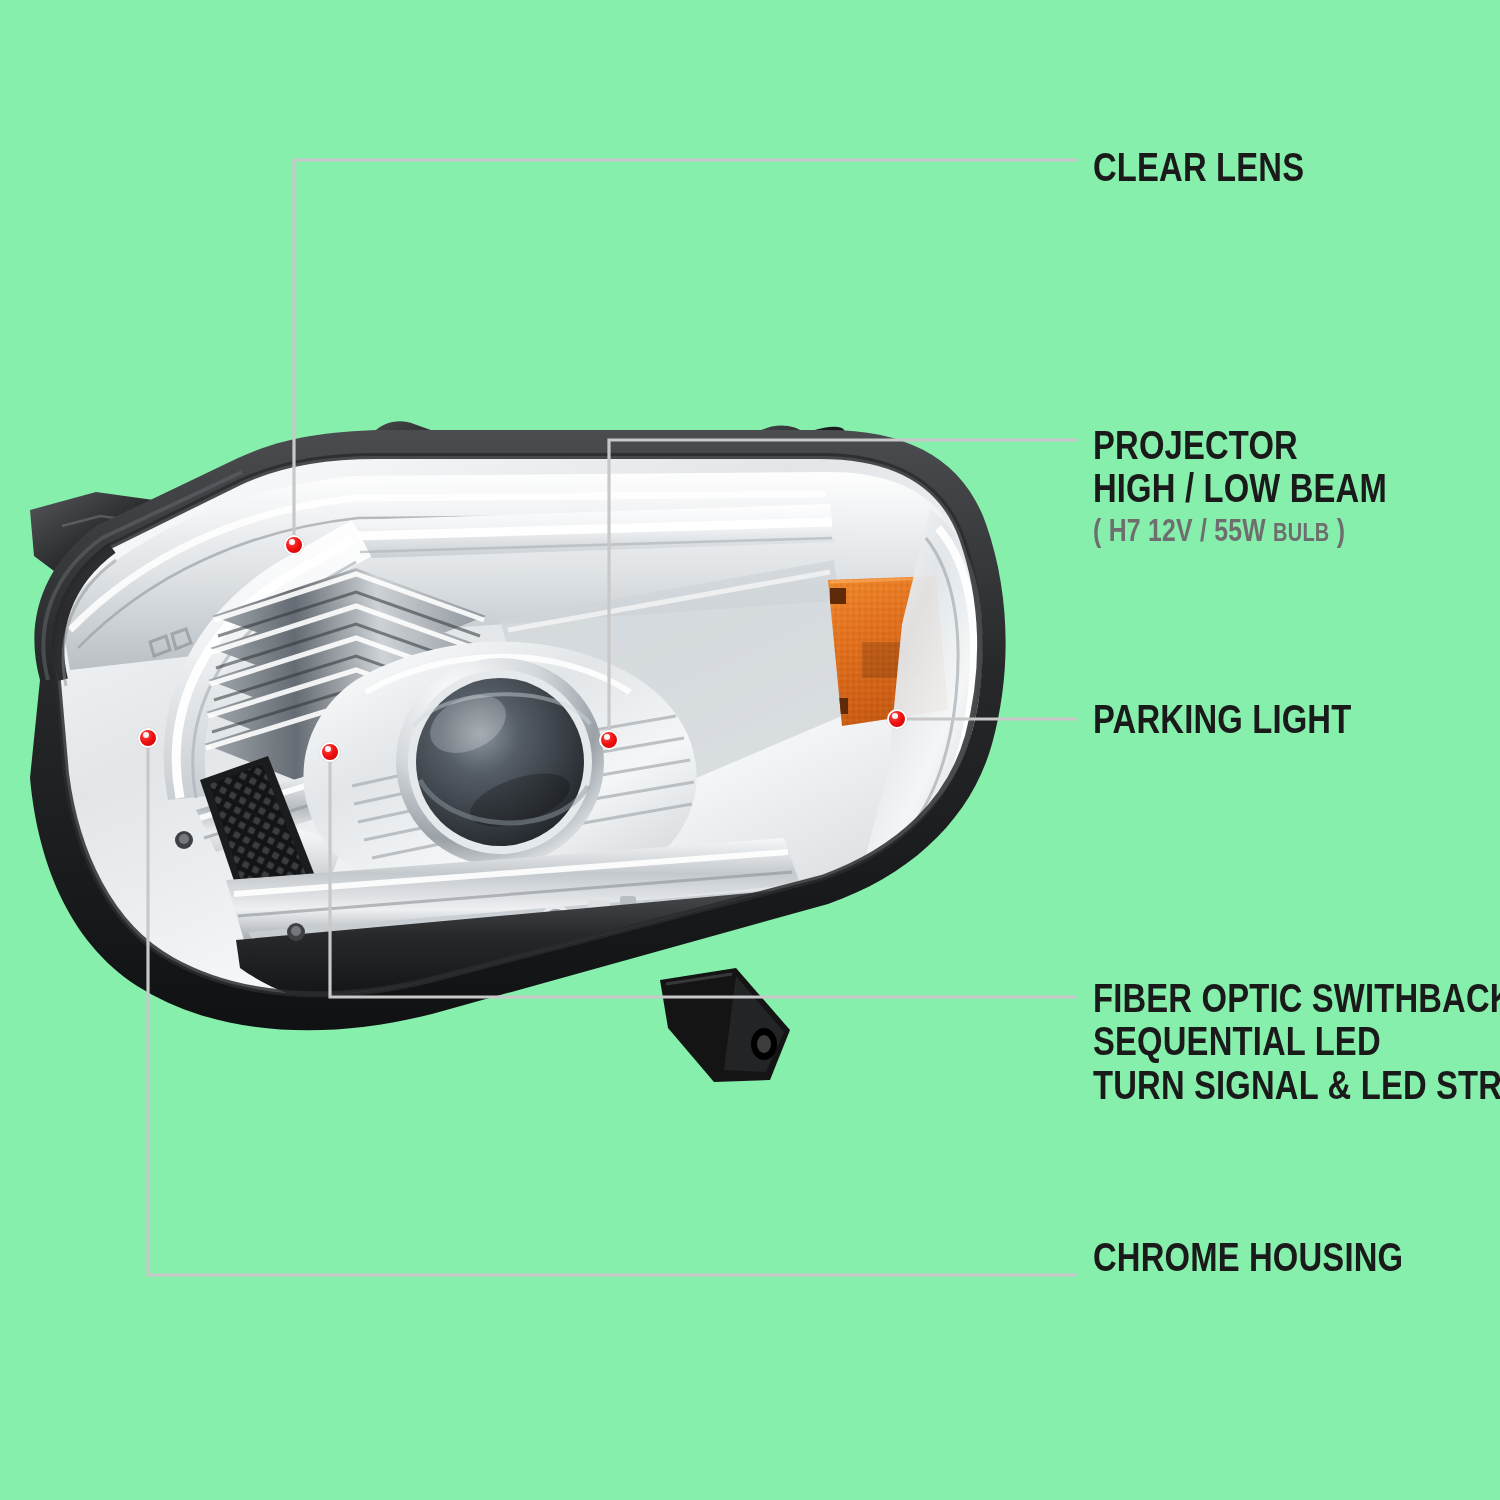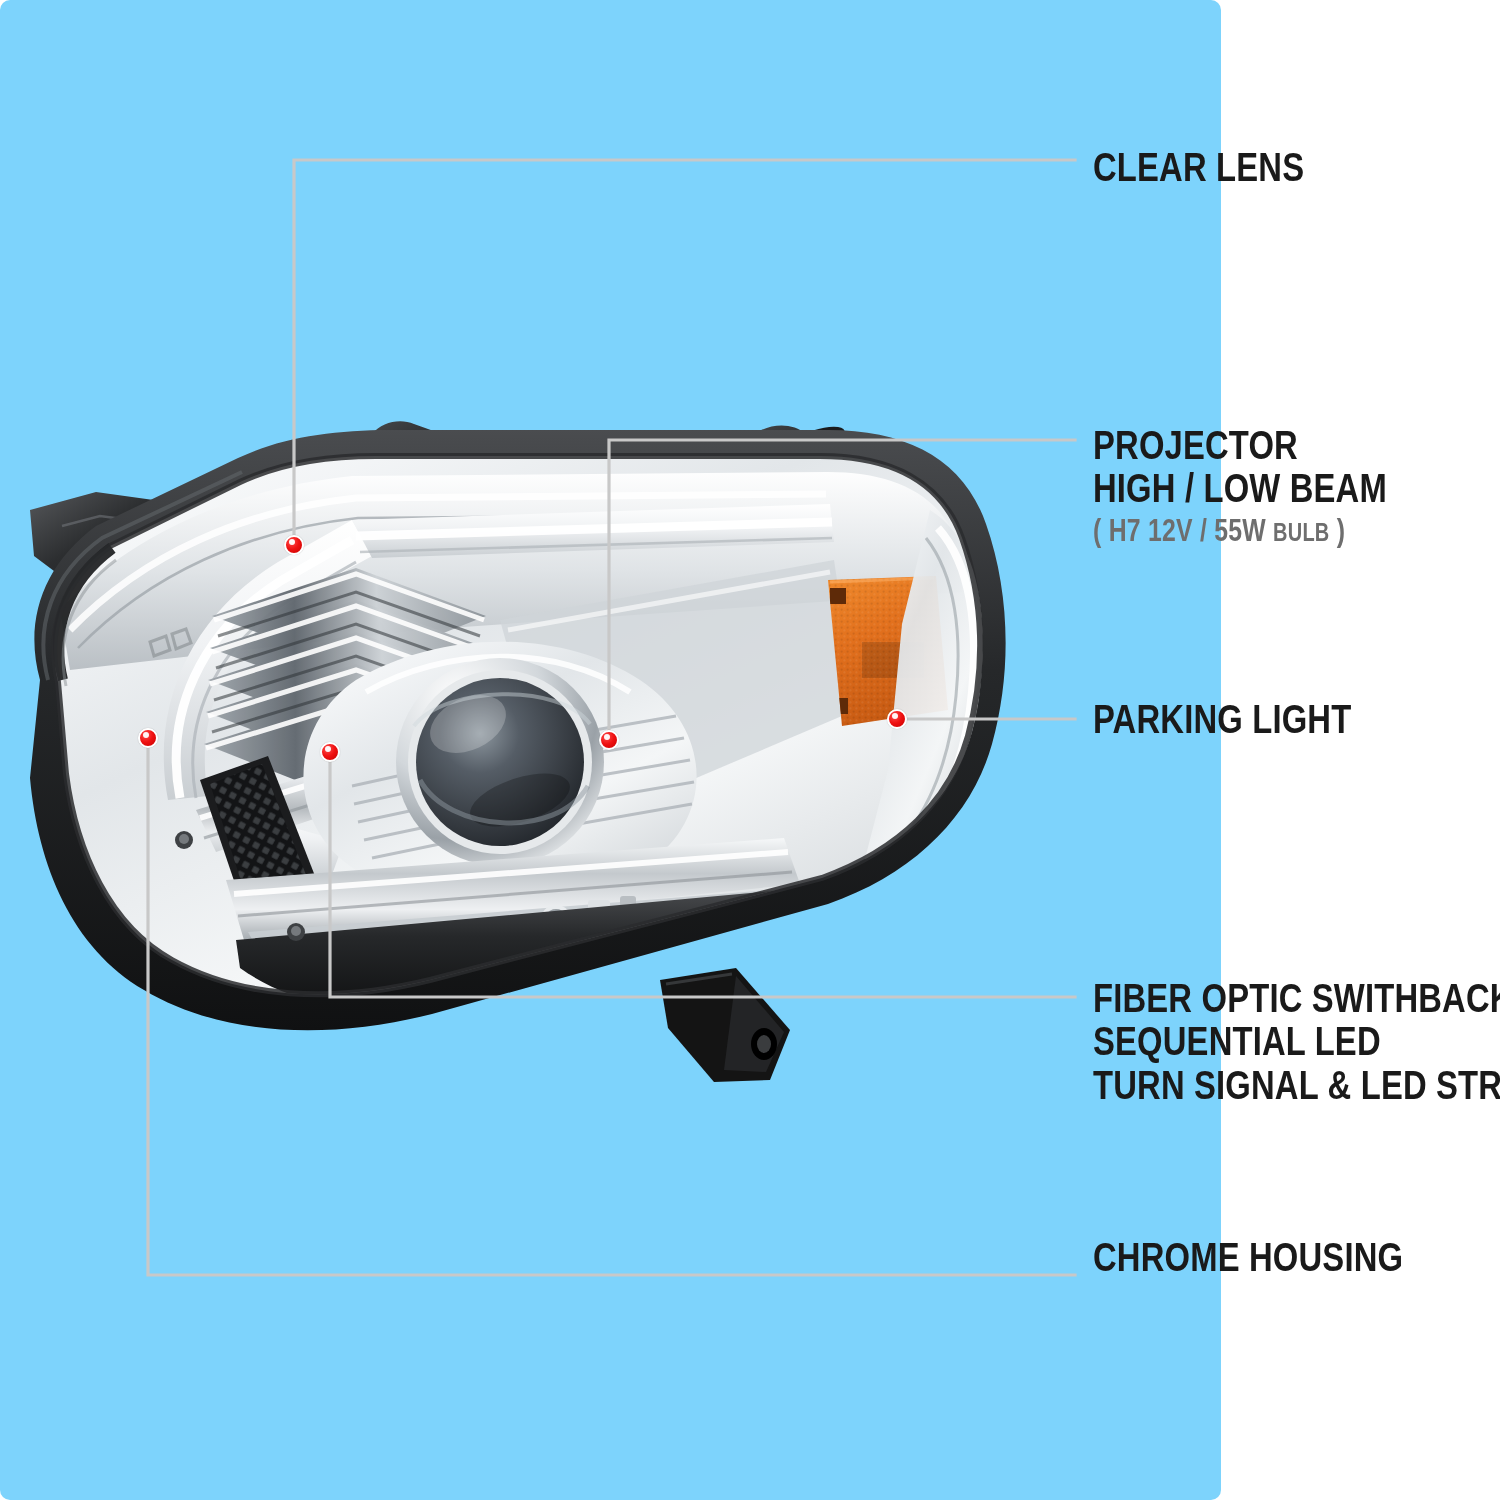--- a/index.html
+++ b/index.html
@@ -1,18 +1,18 @@
 <!DOCTYPE html>
 <html><head>
 <meta charset="utf-8">
 <style>
   html,body{margin:0;padding:0;background:#ffffff;}
   body{width:1500px;height:1500px;overflow:hidden;
        font-family:"Liberation Sans",sans-serif;}
-  #stage{position:relative;width:1221px;height:1500px;background:#7dd3fc;border-radius:10px;}
+  #stage{position:relative;width:1500px;height:1500px;background:#86efac;}
 
   
   .label{position:absolute;color:#1a1a1a;font-weight:700;
          letter-spacing:.2px;line-height:1.06;
          transform:scaleX(.80);transform-origin:left top;
          white-space:nowrap;}
   .label .ln{display:block;font-size:41px;}
   .label .sub{display:block;font-size:31px;color:#6e6e6e;font-weight:700;
               letter-spacing:.3px;margin-top:4px;}
   .label .sub .sm{font-size:25px;}

